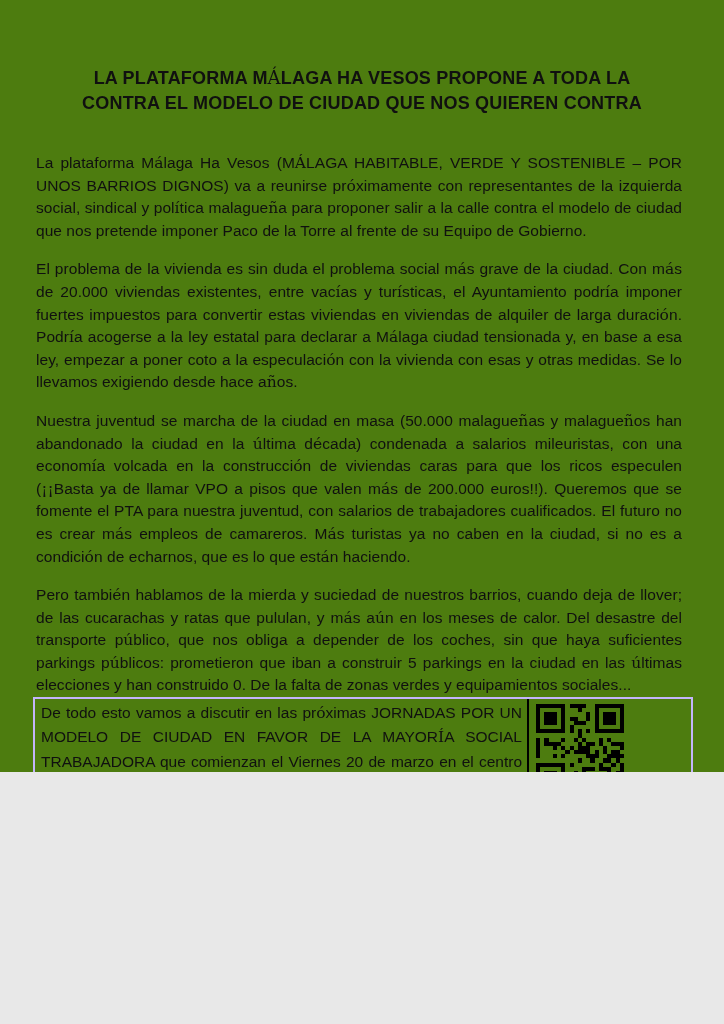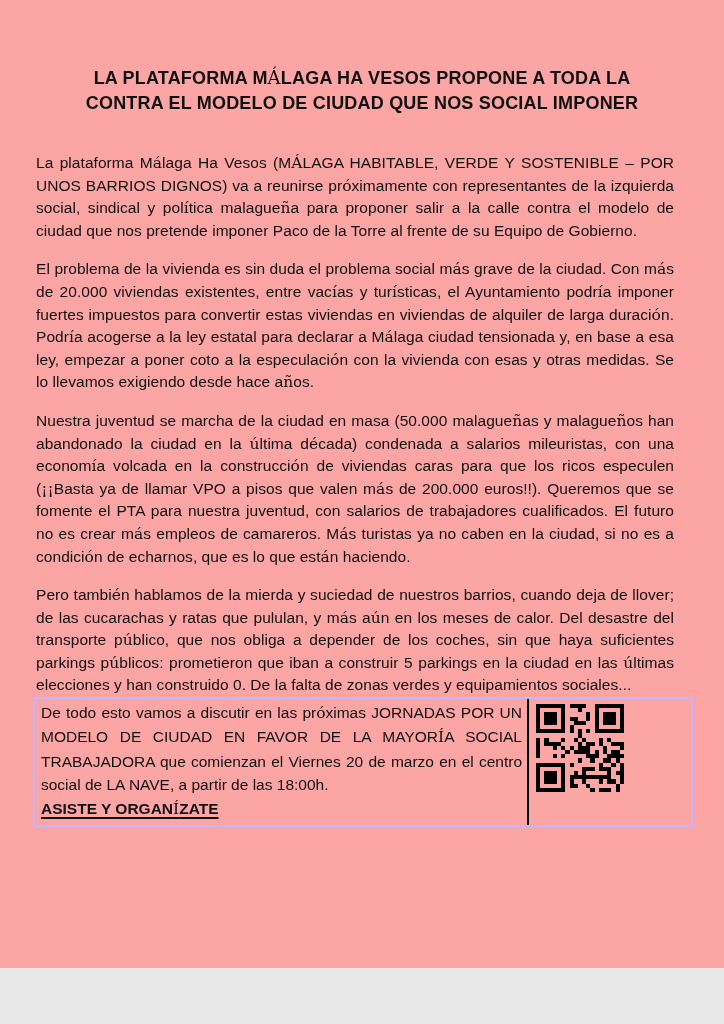--- a/index.html
+++ b/index.html
@@ -1,40 +1,40 @@
 <!DOCTYPE html>
 <html lang="es"><head>
 <meta charset="utf-8">
 <style>
   html, body { margin: 0; padding: 0; background: #e8e8e8; }
   .page {
     position: relative;
     width: 724px;
-    height: 968px;
+    height: 772px;
     margin: 0 auto;
-    background: #fca5a5;
+    background: #4d7c0f;
     color: #101010;
     font-family: "Liberation Sans", sans-serif;
     overflow: hidden;
     box-sizing: border-box;
   }
   .title {
     margin: 66px 40px 0 40px;
     text-align: center;
     font-weight: bold;
     font-size: 18px;
     line-height: 24.5px;
     letter-spacing: 0.2px;
   }
   .content { margin: 0 34px 0 36px; }
   .body-par {
     font-size: 15.5px;
     line-height: 22.6px;
     text-align: justify;
-    margin: 16px 16px 0 0;
+    margin: 16px 8px 0 0;
     letter-spacing: 0.05px;
   }
   .body-par.first { margin-top: 37px; }
   .announcement-box {
     display: flex;
     margin: 0 31px 0 33px;
     border: 2px solid #c4b5fd;
     min-height: 114px;
     box-sizing: border-box;
   }
@@ -66,21 +66,21 @@
     font-weight: 400;
   }
 </style>
 </head>
 <body>
 
 <div class="page">
 
   <div class="title">
     <div class="subst">LA PLATAFORMA M<span class="g">Á</span>LAGA HA VESOS PROPONE A TODA LA</div>
-    <div class="subst">CONTRA EL MODELO DE CIUDAD QUE NOS SOCIAL IMPONER</div>
+    <div class="subst">CONTRA EL MODELO DE CIUDAD QUE NOS QUIEREN CONTRA</div>
   </div>
 
   <div class="content">
     <p class="body-par first subst">La plataforma M<span class="g">á</span>laga Ha Vesos (M<span class="g">Á</span>LAGA HABITABLE, VERDE Y SOSTENIBLE – POR UNOS BARRIOS DIGNOS) va a reunirse pr<span class="g">ó</span>ximamente con representantes de la izquierda social, sindical y pol<span class="g">í</span>tica malague<span class="g">ñ</span>a para proponer salir a la calle contra el modelo de ciudad que nos pretende imponer Paco de la Torre al frente de su Equipo de Gobierno.</p>
     <p class="body-par subst">El problema de la vivienda es sin duda el problema social m<span class="g">á</span>s grave de la ciudad. Con m<span class="g">á</span>s de 20.000 viviendas existentes, entre vac<span class="g">í</span>as y tur<span class="g">í</span>sticas, el Ayuntamiento podr<span class="g">í</span>a imponer fuertes impuestos para convertir estas viviendas en viviendas de alquiler de larga duraci<span class="g">ó</span>n. Podr<span class="g">í</span>a acogerse a la ley estatal para declarar a M<span class="g">á</span>laga ciudad tensionada y, en base a esa ley, empezar a poner coto a la especulaci<span class="g">ó</span>n con la vivienda con esas y otras medidas. Se lo llevamos exigiendo desde hace a<span class="g">ñ</span>os.</p>
     <p class="body-par subst">Nuestra juventud se marcha de la ciudad en masa (50.000 malague<span class="g">ñ</span>as y malague<span class="g">ñ</span>os han abandonado la ciudad en la <span class="g">ú</span>ltima d<span class="g">é</span>cada) condenada a salarios mileuristas, con una econom<span class="g">í</span>a volcada en la construcci<span class="g">ó</span>n de viviendas caras para que los ricos especulen (<span class="g">¡</span><span class="g">¡</span>Basta ya de llamar VPO a pisos que valen m<span class="g">á</span>s de 200.000 euros!!). Queremos que se fomente el PTA para nuestra juventud, con salarios de trabajadores cualificados. El futuro no es crear m<span class="g">á</span>s empleos de camareros. M<span class="g">á</span>s turistas ya no caben en la ciudad, si no es a condici<span class="g">ó</span>n de echarnos, que es lo que est<span class="g">á</span>n haciendo.</p>
     <p class="body-par subst">Pero tambi<span class="g">é</span>n hablamos de la mierda y suciedad de nuestros barrios, cuando deja de llover; de las cucarachas y ratas que pululan, y m<span class="g">á</span>s a<span class="g">ú</span>n en los meses de calor. Del desastre del transporte p<span class="g">ú</span>blico, que nos obliga a depender de los coches, sin que haya suficientes parkings p<span class="g">ú</span>blicos: prometieron que iban a construir 5 parkings en la ciudad en las <span class="g">ú</span>ltimas elecciones y han construido 0. De la falta de zonas verdes y equipamientos sociales...</p>
   </div>
 
   <div class="announcement-box">

